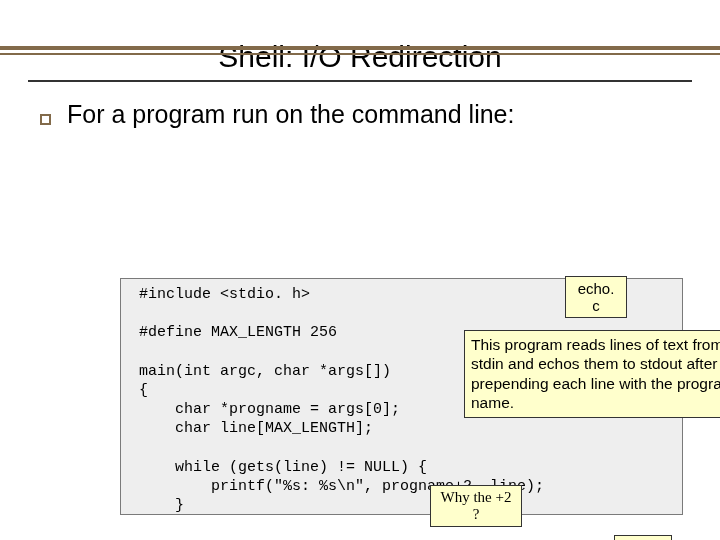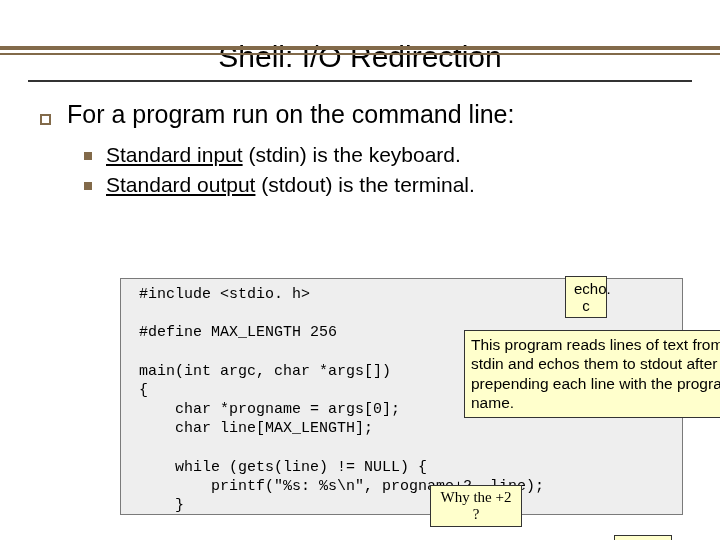--- a/index.html
+++ b/index.html
@@ -15,21 +15,21 @@
   .lvl1 { display: flex; align-items: center; gap: 16px; }
   .sq-open { width: 11px; height: 11px; border: 2px solid #826a4a; flex: 0 0 auto; margin-top: 9px; }
   .lvl1-text { font-size: 25px; }
   .lvl2-wrap { margin-top: 14px; margin-left: 44px; }
   .lvl2 { display: flex; align-items: flex-start; gap: 14px; margin-bottom: 6px; }
   .sq-fill { width: 8px; height: 8px; background: #826a4a; flex: 0 0 auto; margin-top: 9px; }
   .lvl2-text { font-size: 21px; }
   .u { text-decoration: underline; }
   .codebox { position: absolute; left: 120px; top: 238px; width: 563px; height: 237px; background: #eeeeee; border: 1px solid #7a7a7a; padding: 6px 18px; font-family: "Courier New", monospace; font-size: 15px; line-height: 1.28; white-space: pre; overflow: hidden; }
   .callout { position: absolute; background: #ffffcc; border: 1.5px solid #333; padding: 3px 8px; font-size: 15px; text-align: center; }
-  .c-echo { left: 565px; top: 236px; width: 42px; }
+  .c-echo { left: 565px; top: 236px; width: 62px; }
   .c-desc { left: 464px; top: 290px; width: 279px; text-align: left; font-size: 15.5px; line-height: 1.25; padding: 4px 6px; }
   .c-why { left: 430px; top: 445px; width: 92px; font-family: Liberation Serif, serif; }
   .c-demo { left: 614px; top: 495px; width: 58px; }
   .footer { position: absolute; left: 0; right: 0; bottom: 8px; display: flex; align-items: flex-end; }
   .logo { width: 54px; height: 30px; margin-left: 20px; position: relative; }
   .logo-text { font-size: 6px; line-height: 1; color: #0a2a5c; letter-spacing: 0.3px; }
   .logo-sun { width: 11px; height: 11px; border-radius: 50%; background: #f3c14b; position: absolute; right: 2px; top: -2px; }
   .foot-left { font-size: 10.5px; margin-left: 18px; line-height: 1.25; }
   .foot-center { font-size: 10.5px; position: absolute; left: 50%; transform: translateX(-50%); text-align: center; line-height: 1.25; bottom: 0; }
 </style>
@@ -44,30 +44,20 @@
 
   <div class="title-row">
     <div class="title">Shell: I/O Redirection</div>
     <div class="title-underline"></div>
   </div>
 
   <div class="body">
     <div class="lvl1">
       <div class="sq-open"></div>
       <div class="lvl1-text">For a program run on the command line:</div>
-    </div>
-    <div class="lvl2-wrap">
-      <div class="lvl2">
-        <div class="sq-fill"></div>
-        <div class="lvl2-text"><span class="u">Standard input</span><span> (stdin) is the keyboard.</span></div>
-      </div>
-      <div class="lvl2">
-        <div class="sq-fill"></div>
-        <div class="lvl2-text"><span class="u">Standard output</span><span> (stdout) is the terminal.</span></div>
-      </div>
     </div>
   </div>
 
   <div class="codebox">#include &lt;stdio. h&gt;
 
 #define MAX_LENGTH 256
 
 main(int argc, char *args[])
 {
     char *progname = args[0];

